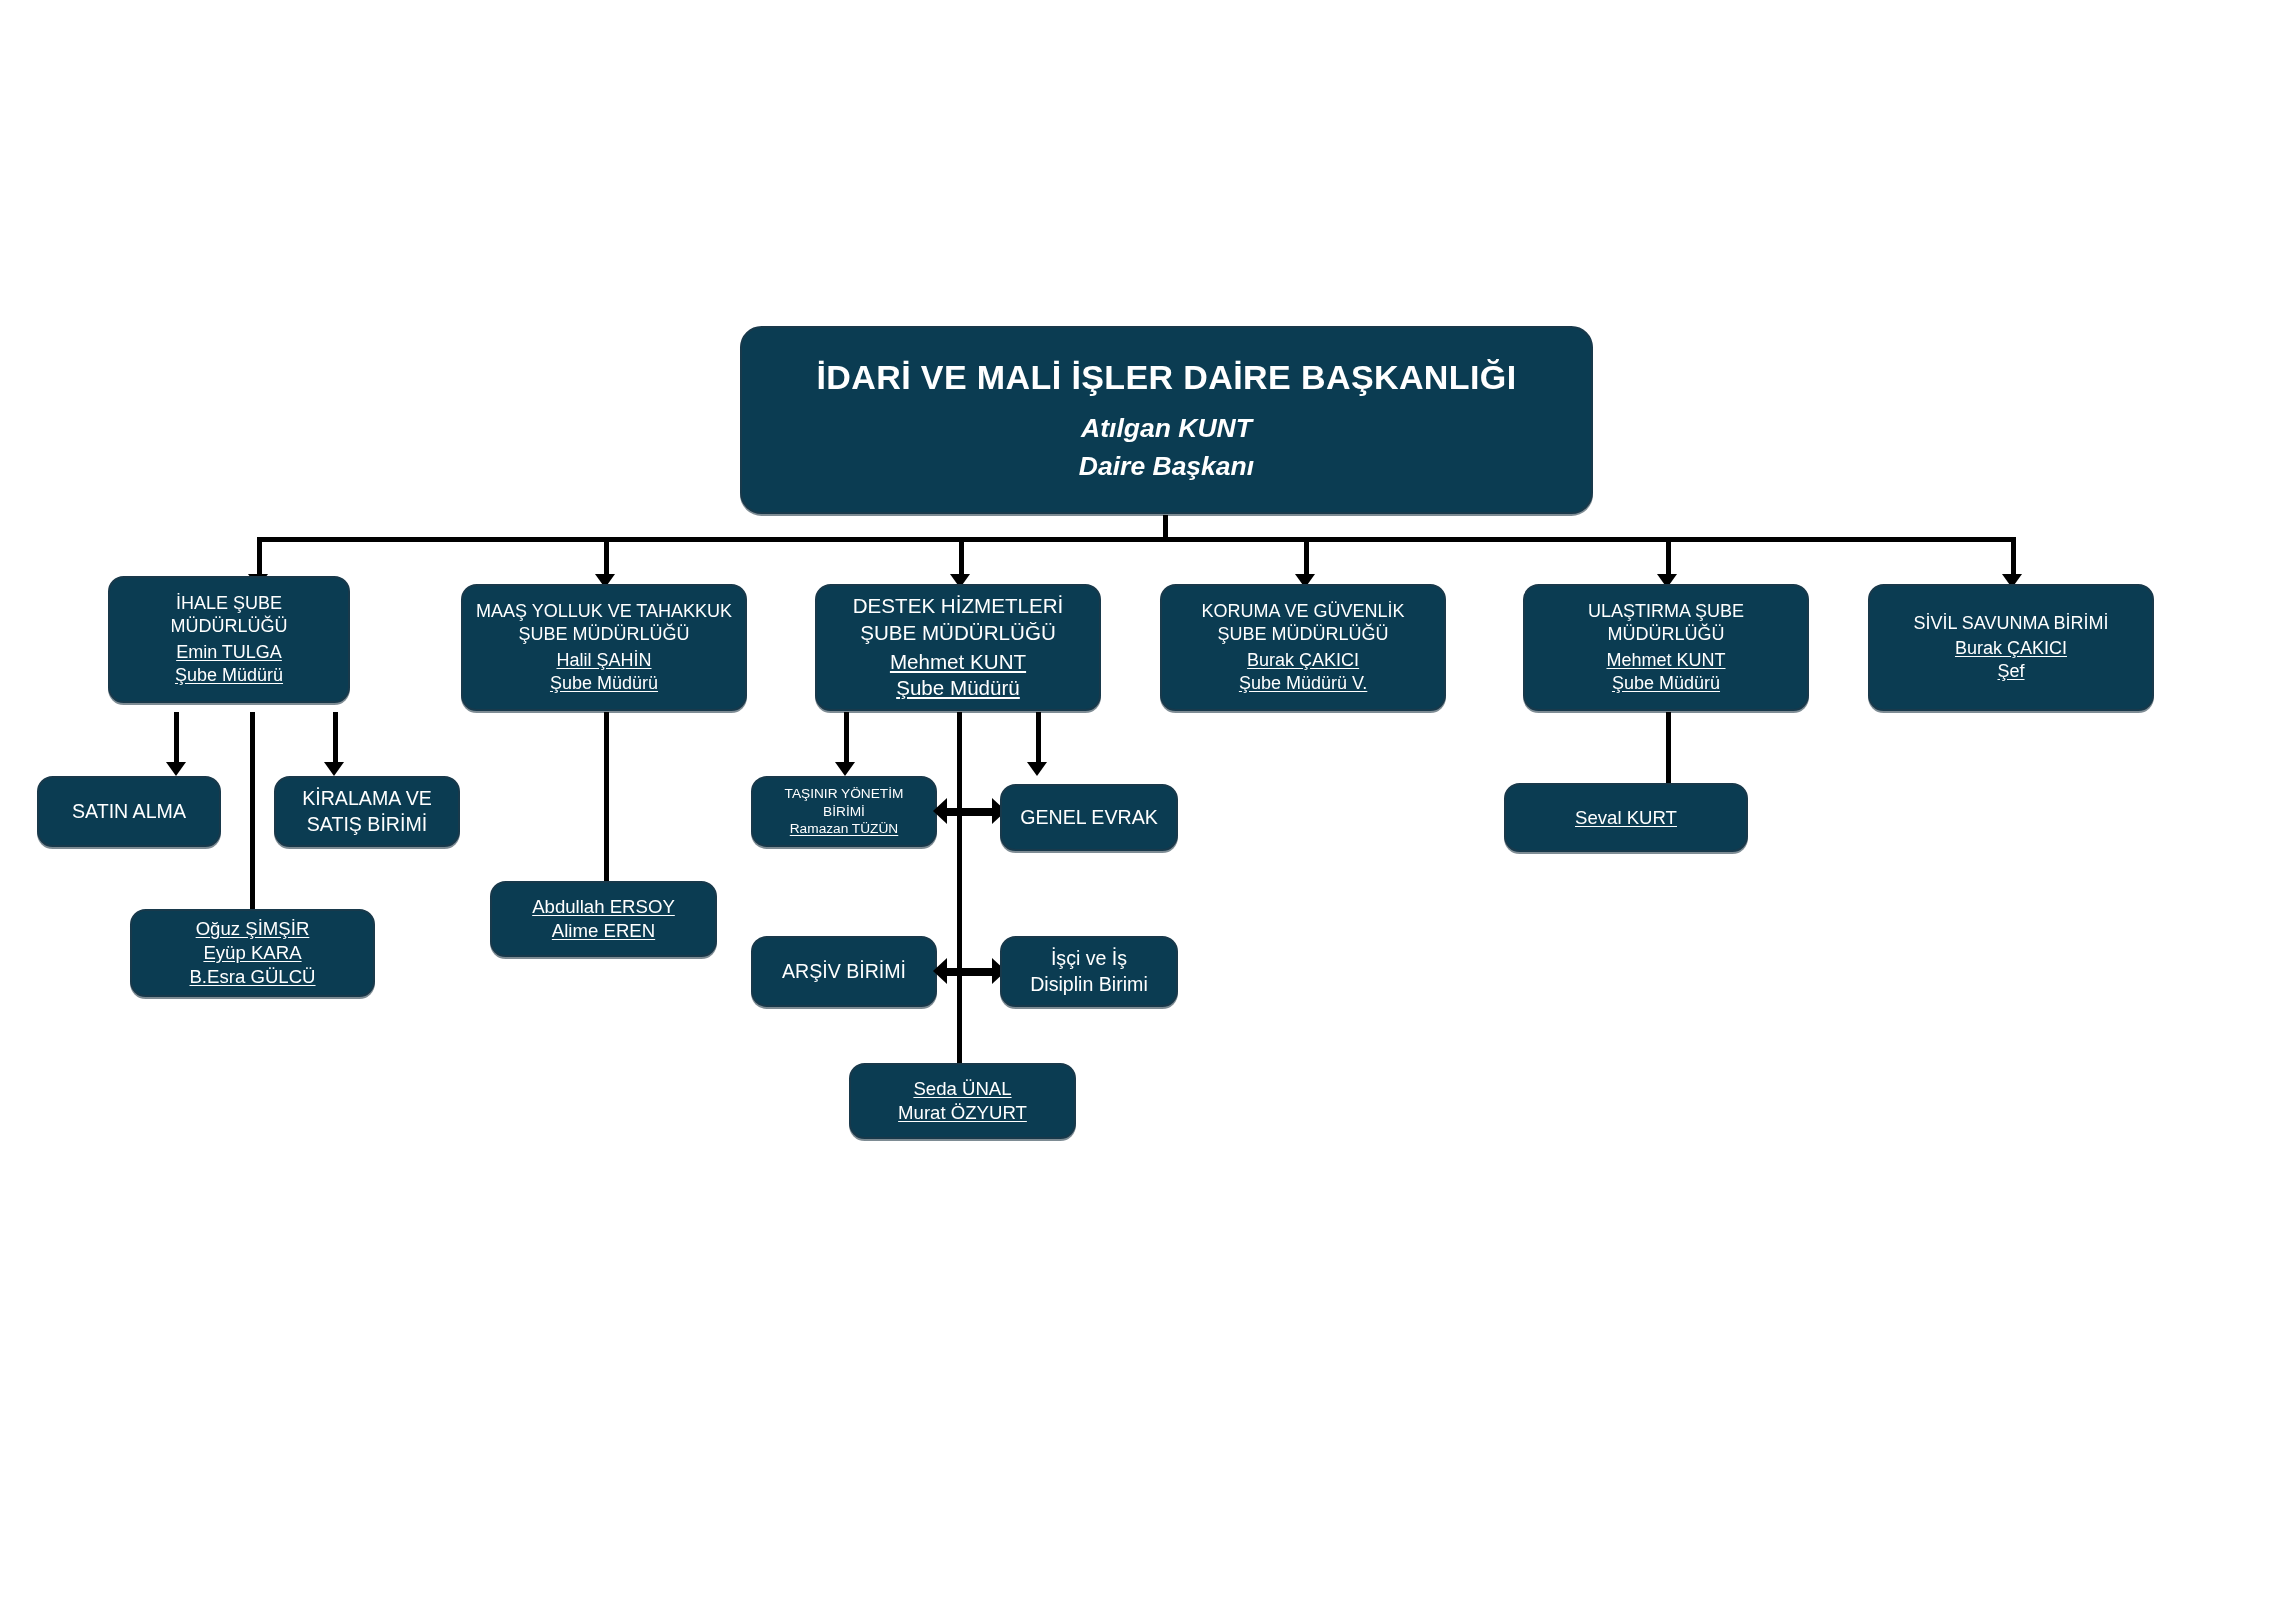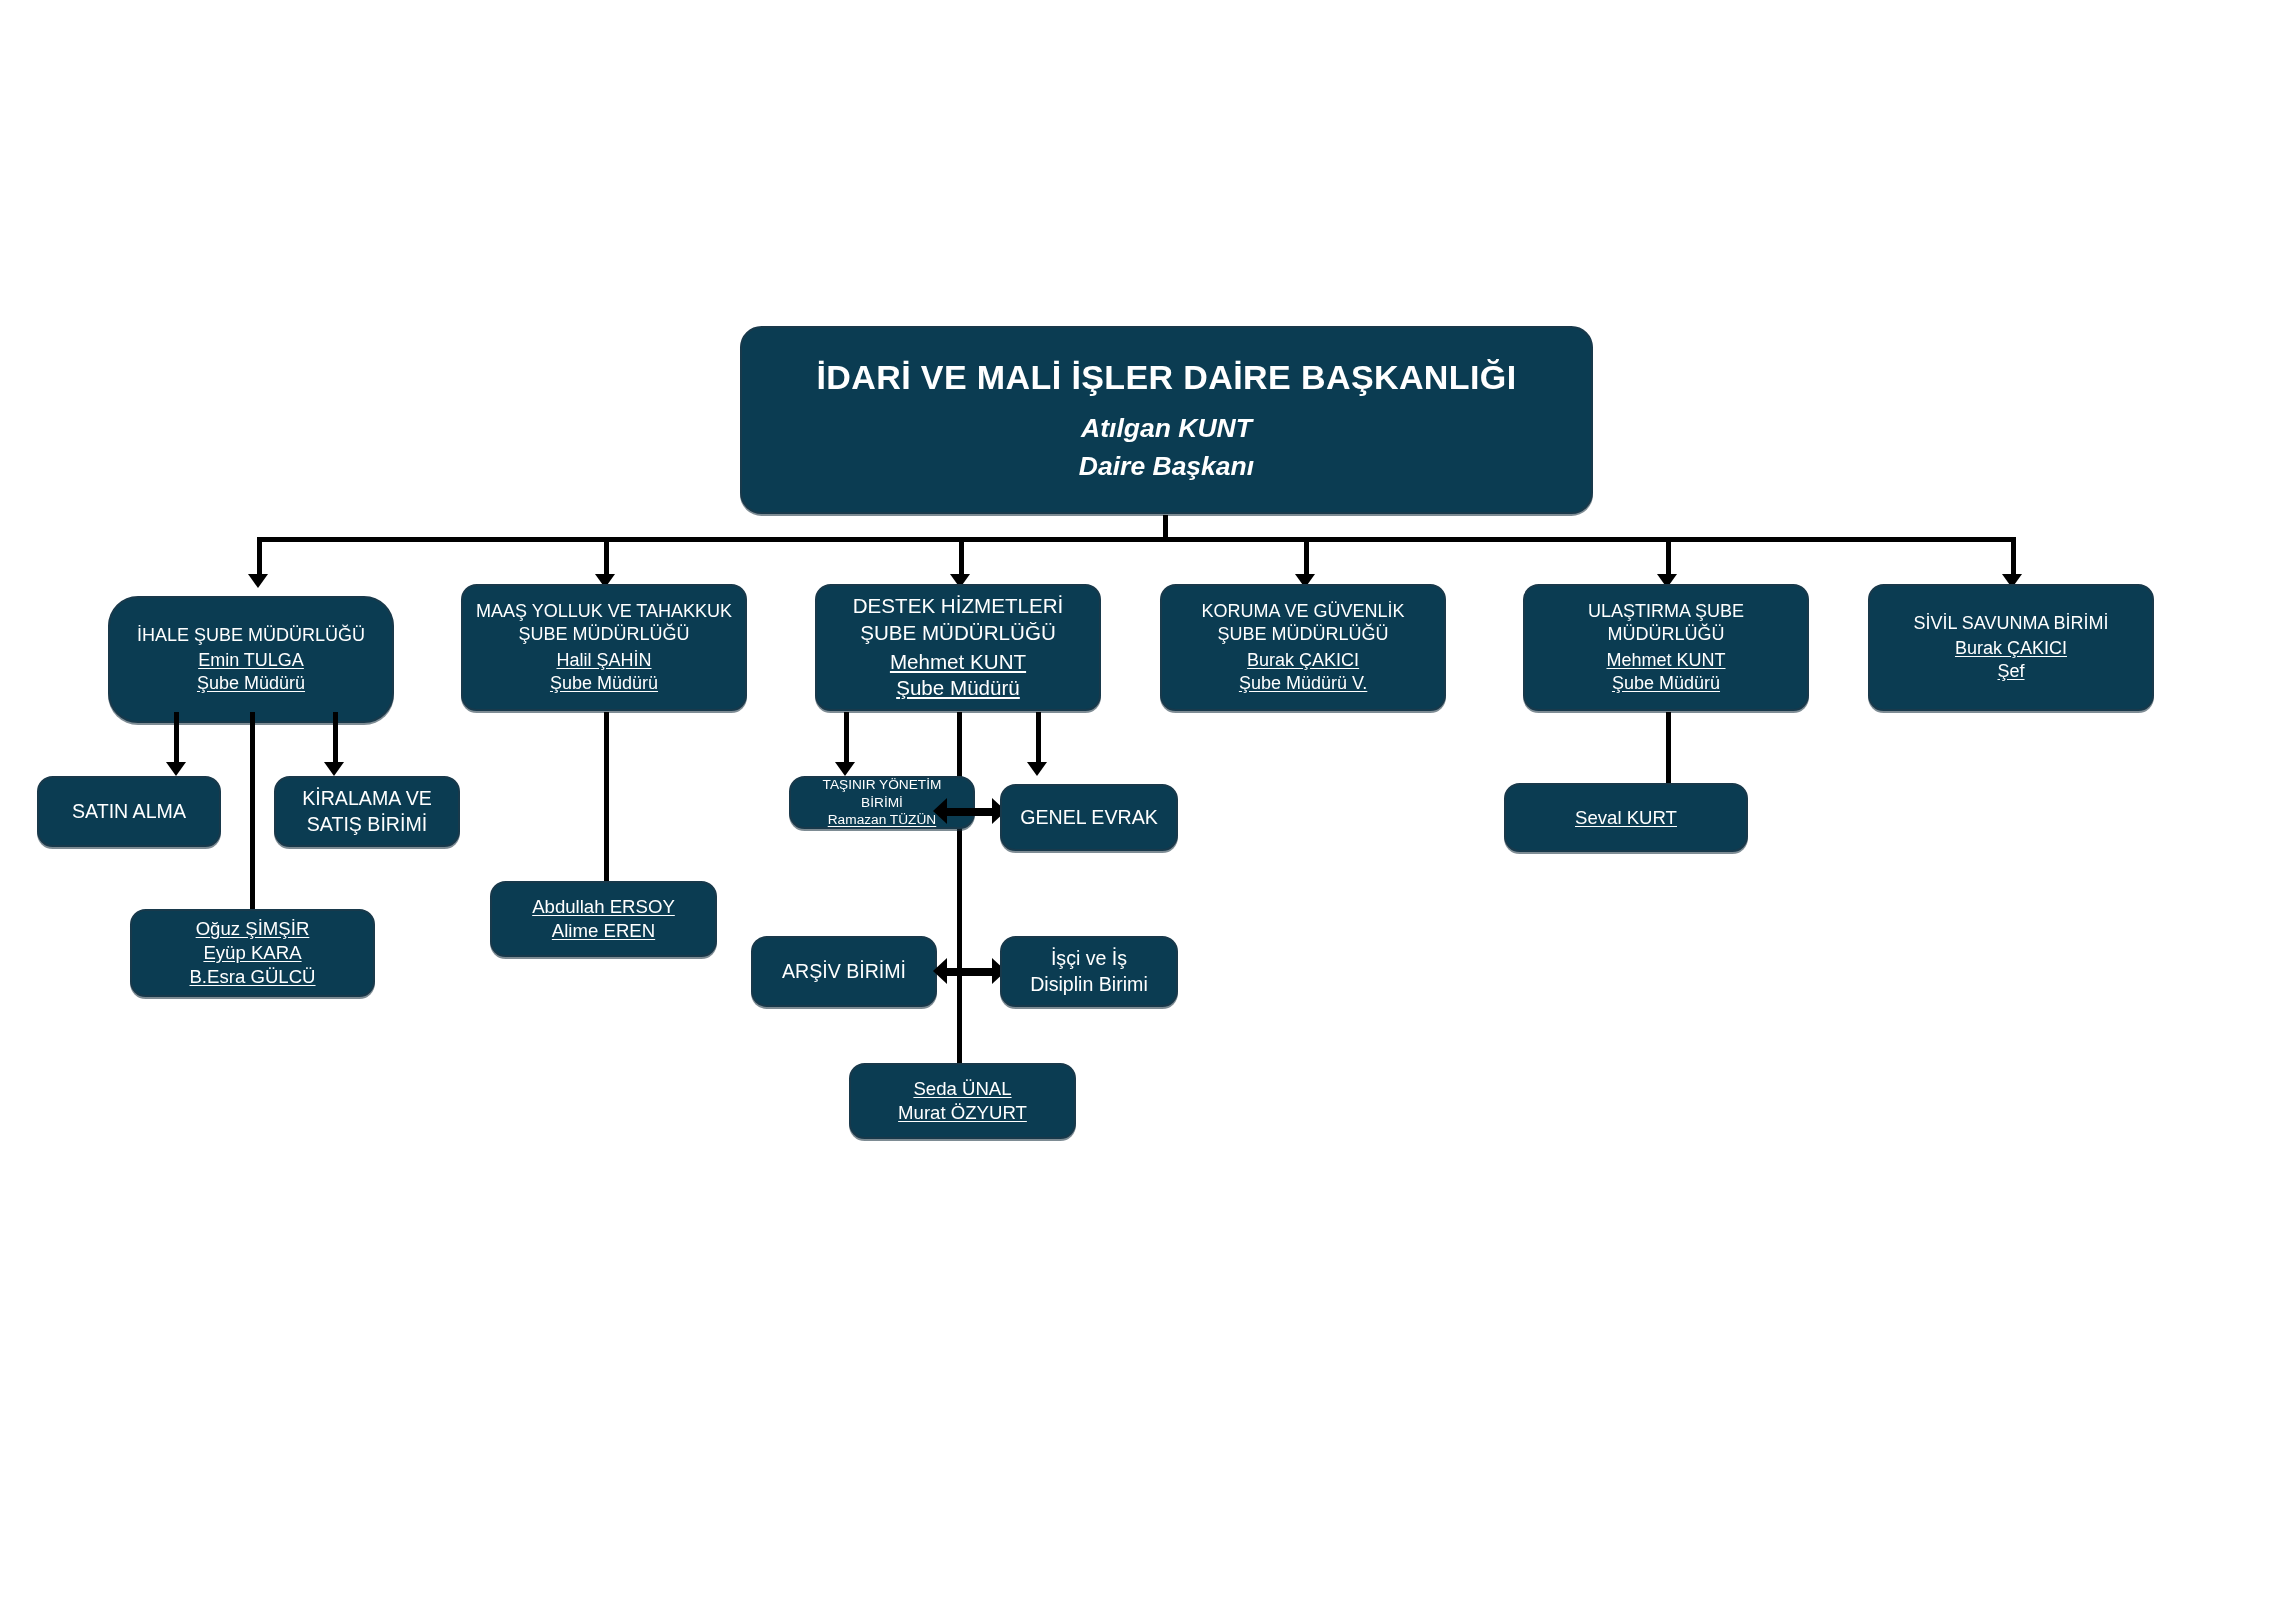--- a/index.html
+++ b/index.html
@@ -140,21 +140,21 @@
 
   <div class="vline" style="left:1304px; top:537px; height:41px;"></div>
   <div class="arrow-down" style="left:1295px; top:574px;"></div>
 
   <div class="vline" style="left:1666px; top:537px; height:41px;"></div>
   <div class="arrow-down" style="left:1657px; top:574px;"></div>
 
   <div class="vline" style="left:2011px; top:537px; height:41px;"></div>
   <div class="arrow-down" style="left:2002px; top:574px;"></div>
 
-  <div class="node dept" style="left:108px; top:596px; width:286px; height:127px;border-radius:30px;">
+  <div class="node dept" style="left:108px; top:576px; width:242px; height:127px;">
     <span class="line">İHALE ŞUBE MÜDÜRLÜĞÜ</span>
     <span class="line u person">Emin TULGA</span>
     <span class="line u">Şube Müdürü</span>
   </div>
 
   <div class="node dept" style="left:461px; top:584px; width:286px; height:127px;">
     <span class="line">MAAŞ YOLLUK VE TAHAKKUK</span>
     <span class="line">ŞUBE MÜDÜRLÜĞÜ</span>
     <span class="line u person">Halil ŞAHİN</span>
     <span class="line u">Şube Müdürü</span>
@@ -218,21 +218,21 @@
   </div>
 
   <div class="vline" style="left:957px; top:712px; height:353px;"></div>
 
   <div class="vline" style="left:1036px; top:712px; height:54px;"></div>
   <div class="arrow-down" style="left:1027px; top:762px;"></div>
 
   <div class="vline" style="left:844px; top:712px; height:54px;"></div>
   <div class="arrow-down" style="left:835px; top:762px;"></div>
 
-  <div class="node unit small" style="left:751px; top:776px; width:186px; height:53px;margin-left:38px;">
+  <div class="node unit small" style="left:751px; top:776px; width:186px; height:71px;">
     <span class="line">TAŞINIR YÖNETİM</span>
     <span class="line">BİRİMİ</span>
     <span class="line u">Ramazan TÜZÜN</span>
   </div>
 
   <div class="dbl-arrow" style="left:933px; top:798px; width:73px;">
     <span class="head-l"></span>
     <span class="shaft"></span>
     <span class="head-r"></span>
   </div>

